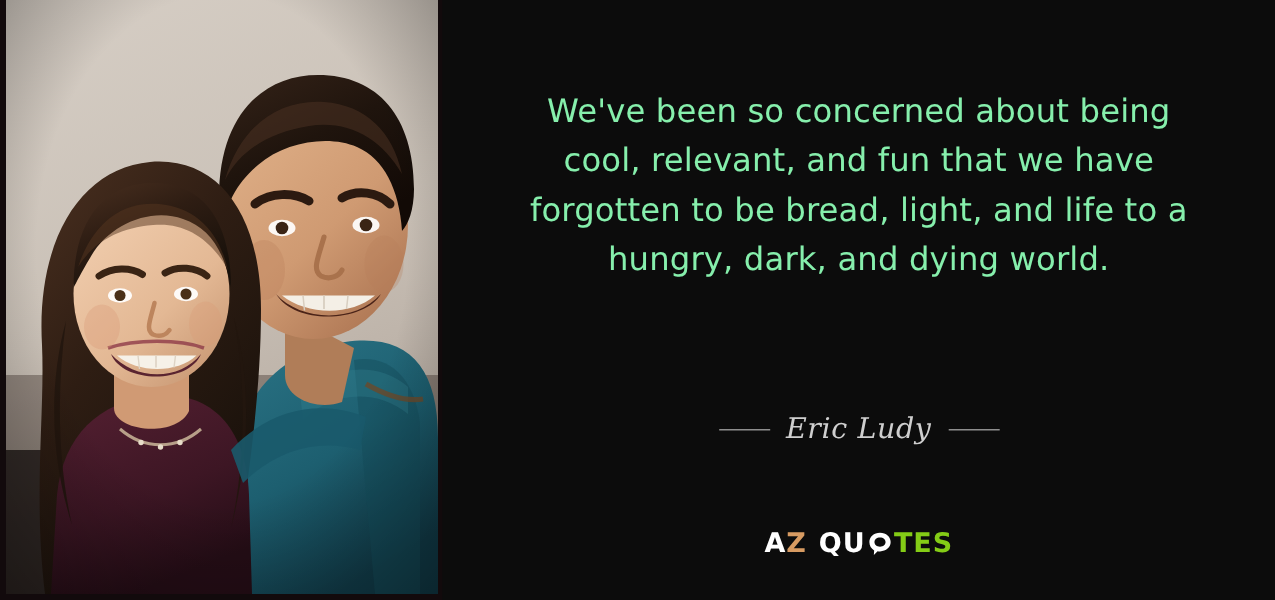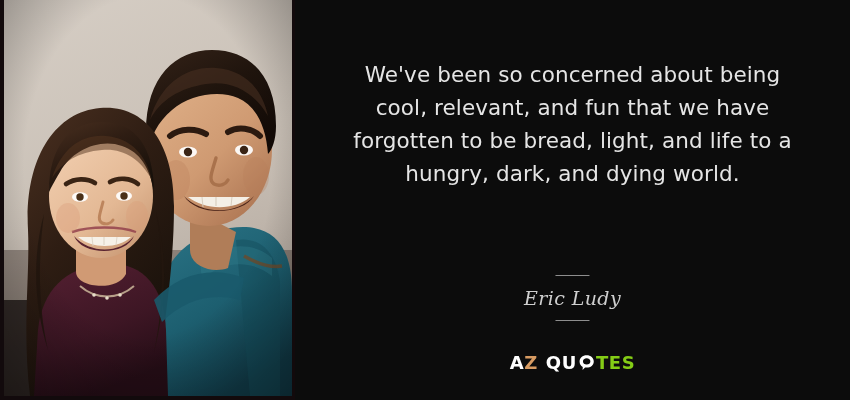--- a/index.html
+++ b/index.html
@@ -61,35 +61,35 @@
 
   .quote-text {
     width: 470px;
     margin: 0;
     padding: 0;
     position: absolute;
     top: 58px;
     left: 50%;
     transform: translateX(-50%);
     text-align: center;
-    color: #e5e5e5;
+    color: #86efac;
     font-family: "DejaVu Sans", "Liberation Sans", sans-serif;
     font-size: 21.5px;
     line-height: 33px;
     font-weight: 400;
     letter-spacing: 0.1px;
   }
 
   .attribution {
     position: absolute;
     top: 275px;
     left: 50%;
     transform: translateX(-50%);
     display: flex;
-    flex-direction: column;
+    flex-direction: row;
     align-items: center;
     justify-content: center;
     gap: 11px;
     white-space: nowrap;
   }
   .attr-rule {
     display: block;
     width: 34px;
     height: 1px;
     background: #8e8e8e;

